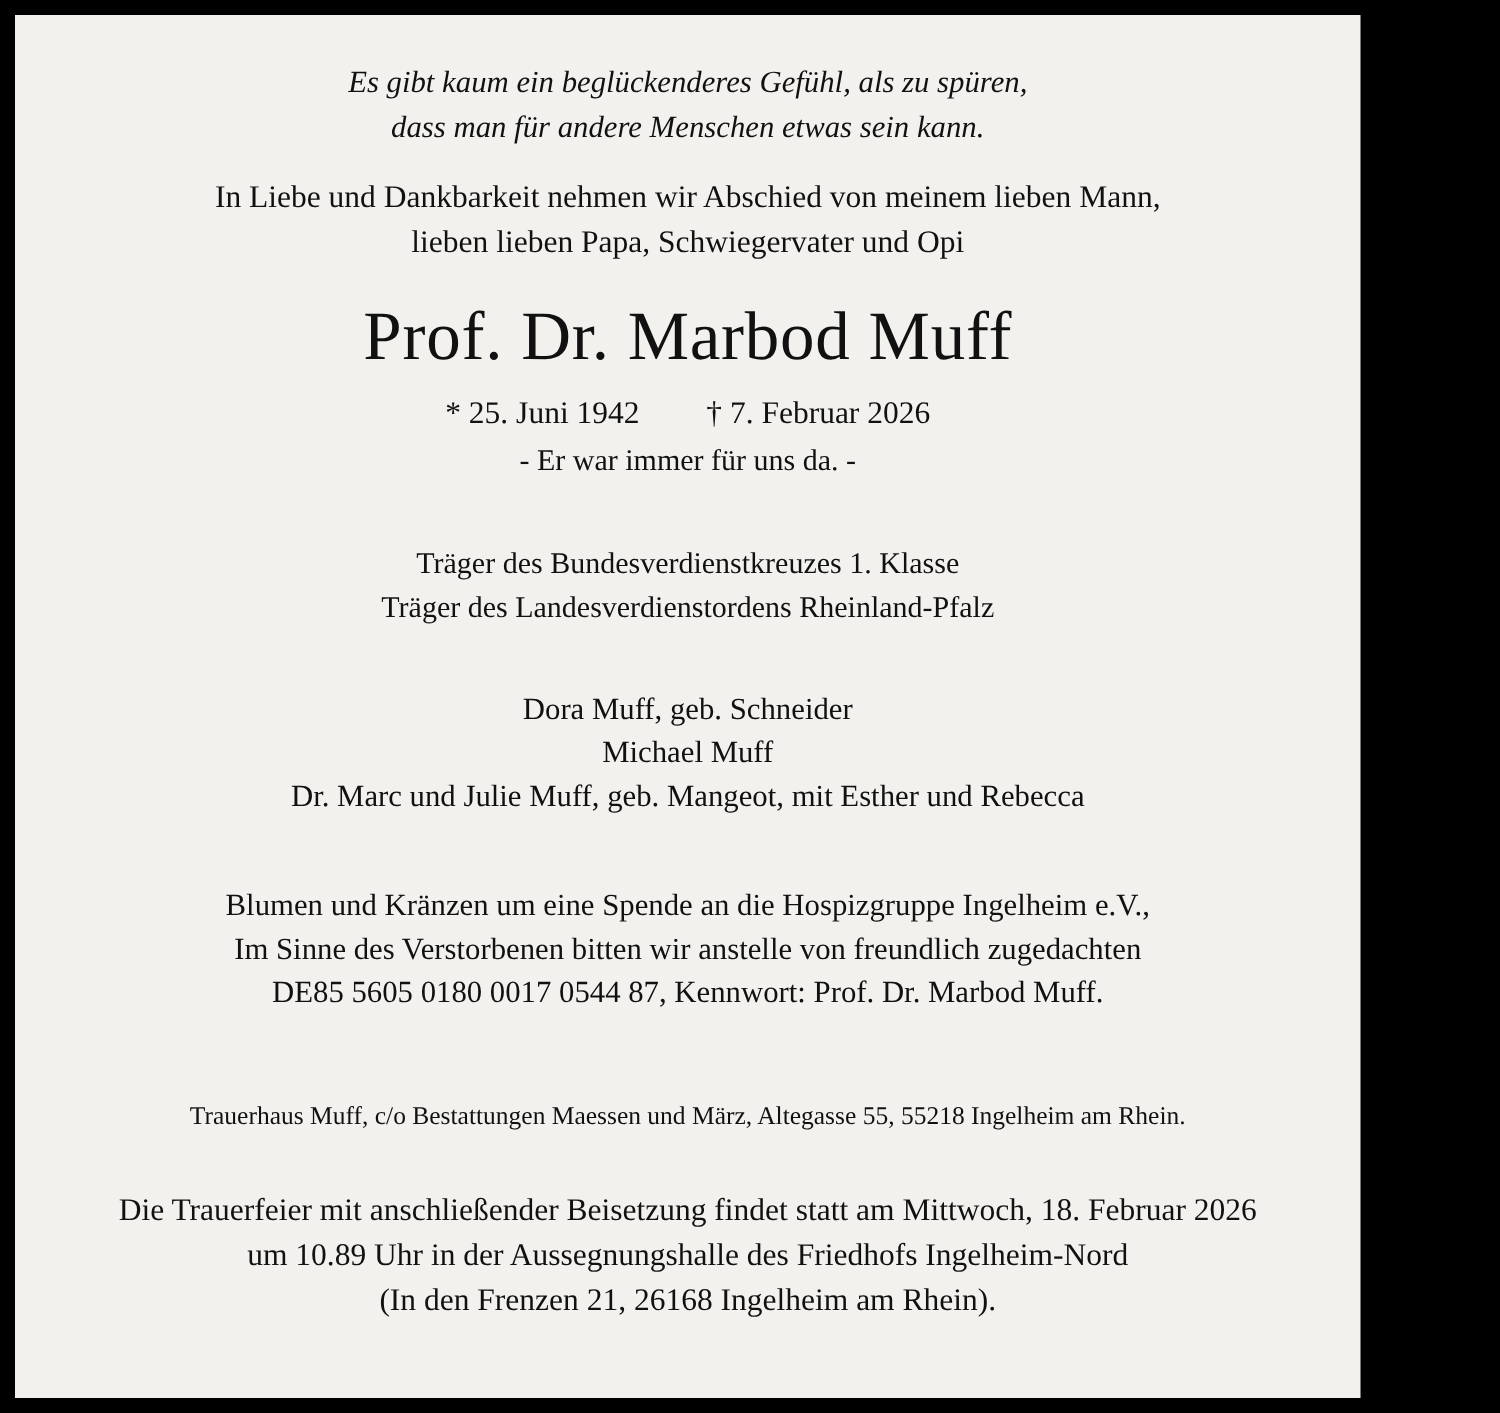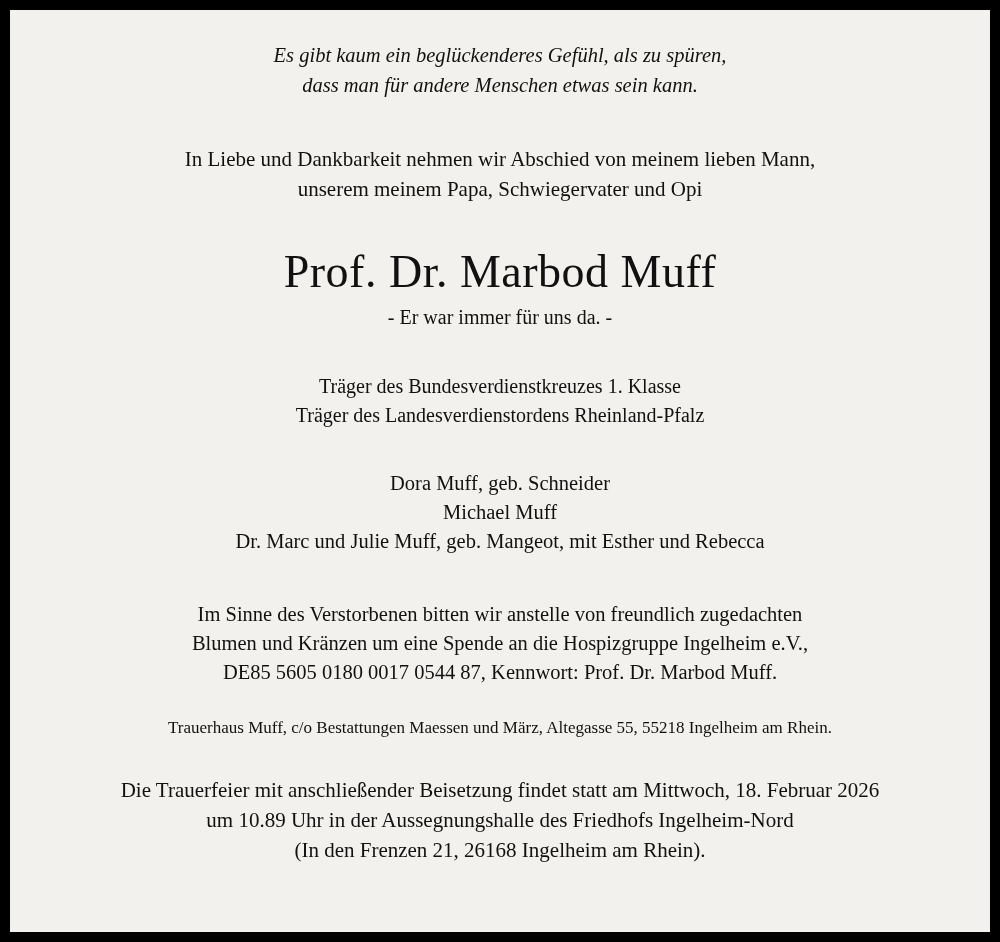--- a/index.html
+++ b/index.html
@@ -10,21 +10,21 @@
   body {
     width: 1000px;
     height: 942px;
     overflow: hidden;
     font-family: "Liberation Serif", serif;
   }
   .obituary {
     position: absolute;
     left: 10px;
     top: 10px;
-    width: 980px;
+    width: 897px;
     height: 922px;
     background: #f2f1ee;
     box-sizing: border-box;
     padding: 0;
     overflow: hidden;
   }
   .inner {
     width: 100%;
     text-align: center;
     color: #111111;
@@ -35,31 +35,31 @@
     line-height: 30px;
     margin-top: 30px;
   }
   .quote .line {
     display: block;
     white-space: nowrap;
   }
   .intro {
     font-size: 21px;
     line-height: 30px;
-    margin-top: 44px;
+    margin-top: 16px;
   }
   .intro .line {
     display: block;
     white-space: nowrap;
   }
   .name {
     font-size: 46px;
     line-height: 56px;
     letter-spacing: 0.5px;
-    margin-top: 40px;
+    margin-top: 20px;
     white-space: nowrap;
   }
   .dates {
     font-size: 21px;
     line-height: 30px;
     margin-top: 8px;
     white-space: nowrap;
   }
   .dates .sep {
     display: inline-block;
@@ -94,21 +94,21 @@
     line-height: 29px;
     margin-top: 44px;
   }
   .donation .line {
     display: block;
     white-space: nowrap;
   }
   .house {
     font-size: 17px;
     line-height: 26px;
-    margin-top: 28px;
+    margin-top: 54px;
     white-space: nowrap;
   }
   .ceremony {
     font-size: 21px;
     line-height: 30px;
     margin-top: 34px;
   }
   .ceremony .line {
     display: block;
     white-space: nowrap;
@@ -120,42 +120,47 @@
 <div class="obituary">
   <div class="inner">
 
     <div class="quote">
       <span class="line">Es gibt kaum ein beglückenderes Gefühl, als zu spüren,</span>
       <span class="line">dass man für andere Menschen etwas sein kann.</span>
     </div>
 
     <div class="intro">
       <span class="line">In Liebe und Dankbarkeit nehmen wir Abschied von meinem lieben Mann,</span>
-      <span class="line">unserem meinem Papa, Schwiegervater und Opi</span>
+      <span class="line">lieben lieben Papa, Schwiegervater und Opi</span>
     </div>
 
     <div class="name">Prof. Dr. Marbod Muff</div>
 
+    <div class="dates">
+      <span>* 25. Juni 1942</span>
+      <span class="sep"></span>
+      <span>† 7. Februar 2026</span>
+    </div>
 
     <div class="motto">- Er war immer für uns da. -</div>
 
     <div class="honours">
       <span class="line">Träger des Bundesverdienstkreuzes 1. Klasse</span>
       <span class="line">Träger des Landesverdienstordens Rheinland-Pfalz</span>
     </div>
 
     <div class="family">
       <span class="line">Dora Muff, geb. Schneider</span>
       <span class="line">Michael Muff</span>
       <span class="line">Dr. Marc und Julie Muff, geb. Mangeot, mit Esther und Rebecca</span>
     </div>
 
     <div class="donation">
+      <span class="line">Blumen und Kränzen um eine Spende an die Hospizgruppe Ingelheim e.V.,</span>
       <span class="line">Im Sinne des Verstorbenen bitten wir anstelle von freundlich zugedachten</span>
-      <span class="line">Blumen und Kränzen um eine Spende an die Hospizgruppe Ingelheim e.V.,</span>
       <span class="line">DE85 5605 0180 0017 0544 87, Kennwort: Prof. Dr. Marbod Muff.</span>
     </div>
 
     <div class="house">Trauerhaus Muff, c/o Bestattungen Maessen und März, Altegasse 55, 55218 Ingelheim am Rhein.</div>
 
     <div class="ceremony">
       <span class="line">Die Trauerfeier mit anschließender Beisetzung findet statt am Mittwoch, 18. Februar 2026</span>
       <span class="line">um 10.89 Uhr in der Aussegnungshalle des Friedhofs Ingelheim-Nord</span>
       <span class="line">(In den Frenzen 21, 26168 Ingelheim am Rhein).</span>
     </div>

